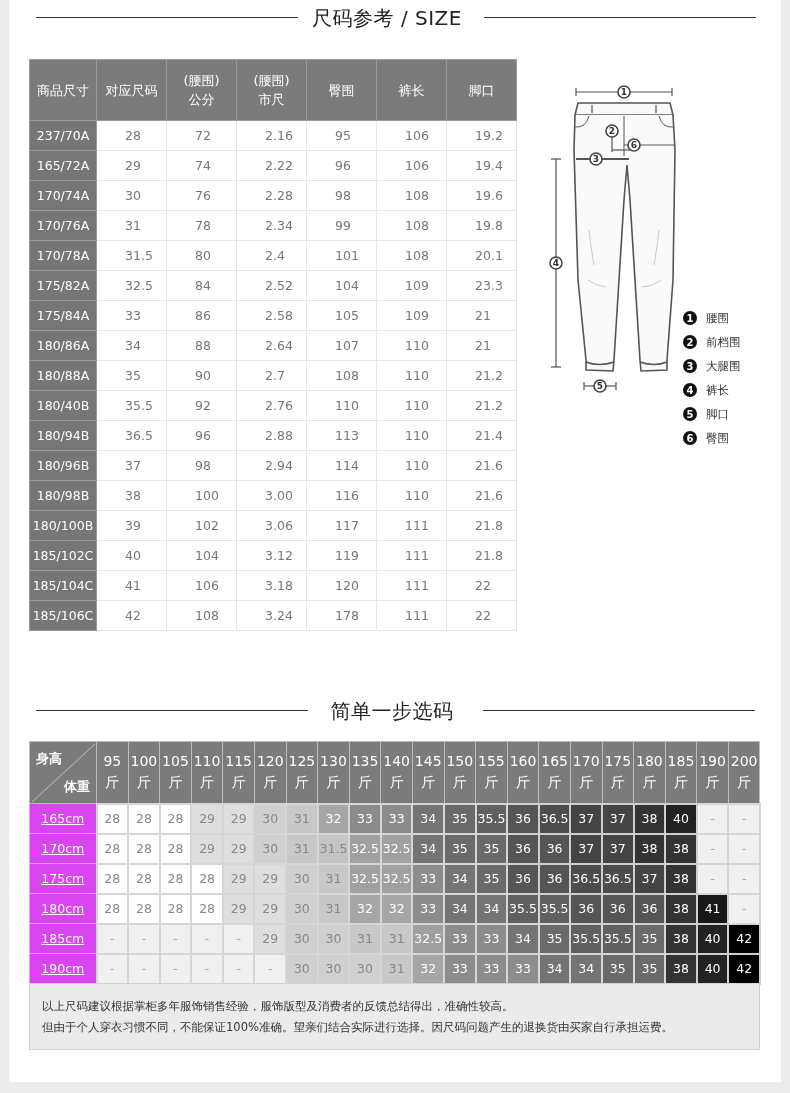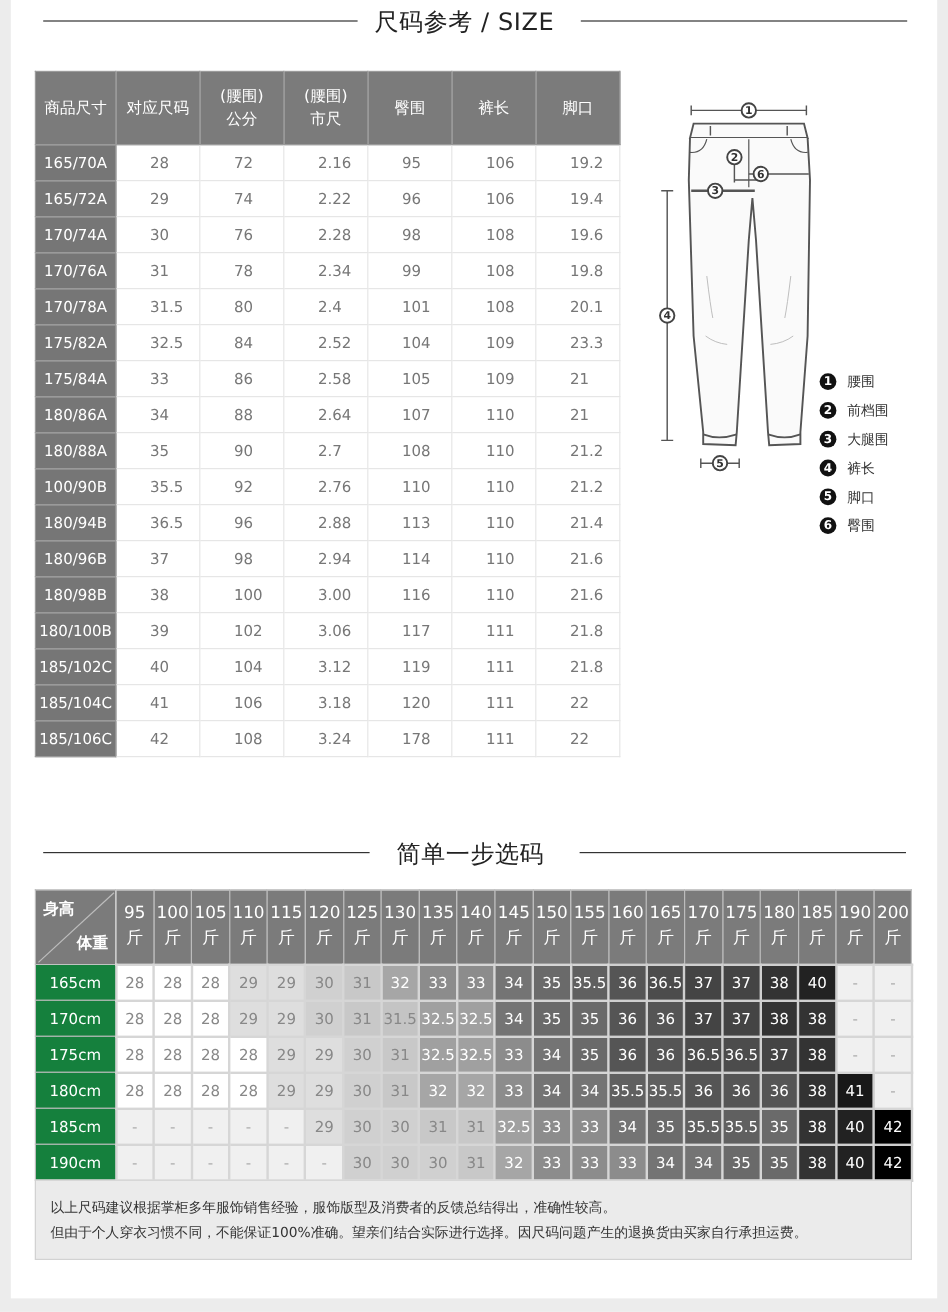--- a/index.html
+++ b/index.html
@@ -28,21 +28,21 @@
   .tips { position: absolute; left: 534px; top: 499px; width: 220px; font-size: 11.5px; color: #333; line-height: 24px; }
   .tips .tips-title { font-weight: bold; }
 
   
   .grid { position: absolute; left: 20px; top: 741px; border-collapse: collapse; table-layout: fixed; }
   .grid th { background: #7b7b7b; color: #fff; font-weight: normal; font-size: 14px; line-height: 21px; border: 1px solid #bcbcbc; height: 62px; width: 31.6px; text-align: center; padding: 0; }
   .grid th.corner { width: 67px; position: relative; }
   .grid th.corner .h { position: absolute; left: 6px; top: 6px; font-size: 13px; font-weight: bold; }
   .grid th.corner .w { position: absolute; right: 6px; bottom: 6px; font-size: 13px; font-weight: bold; }
   .grid td { height: 30px; text-align: center; font-size: 12.5px; border: 2px solid #d8d8d8; padding: 0; }
-  .grid td.hl { background: #15803d; color: #fff; font-size: 12.5px; border: 1px solid #bcbcbc; }
+  .grid td.hl { background: #d946ef; color: #fff; font-size: 12.5px; border: 1px solid #bcbcbc; text-decoration: underline; }
 
   .note { position: absolute; left: 20px; top: 983px; width: 731px; height: 67px; background: #ebebeb; border: 1px solid #d2d2d2; font-size: 11.5px; color: #333; line-height: 21px; padding: 12px 0 0 12px; }
 </style>
 </head>
 <body>
 
 <div class="page">
 
   <div class="section-title" style="top:0;">
     <div class="line" style="left:27px; width:270px;"></div>
@@ -82,21 +82,21 @@
           <th>
             <div>裤长</div>
           </th>
           <th>
             <div>脚口</div>
           </th>
         </tr>
       </thead>
     <tbody id="size-body">
         <tr>
-          <td class="sz">165/70A</td>
+          <td class="sz">237/70A</td>
           <td>28</td>
           <td>72</td>
           <td>2.16</td>
           <td>95</td>
           <td>106</td>
           <td>19.2</td>
         </tr>
         <tr>
           <td class="sz">165/72A</td>
           <td>29</td>
@@ -163,21 +163,21 @@
         <tr>
           <td class="sz">180/88A</td>
           <td>35</td>
           <td>90</td>
           <td>2.7</td>
           <td>108</td>
           <td>110</td>
           <td>21.2</td>
         </tr>
         <tr>
-          <td class="sz">100/90B</td>
+          <td class="sz">180/40B</td>
           <td>35.5</td>
           <td>92</td>
           <td>2.76</td>
           <td>110</td>
           <td>110</td>
           <td>21.2</td>
         </tr>
         <tr>
           <td class="sz">180/94B</td>
           <td>36.5</td>

